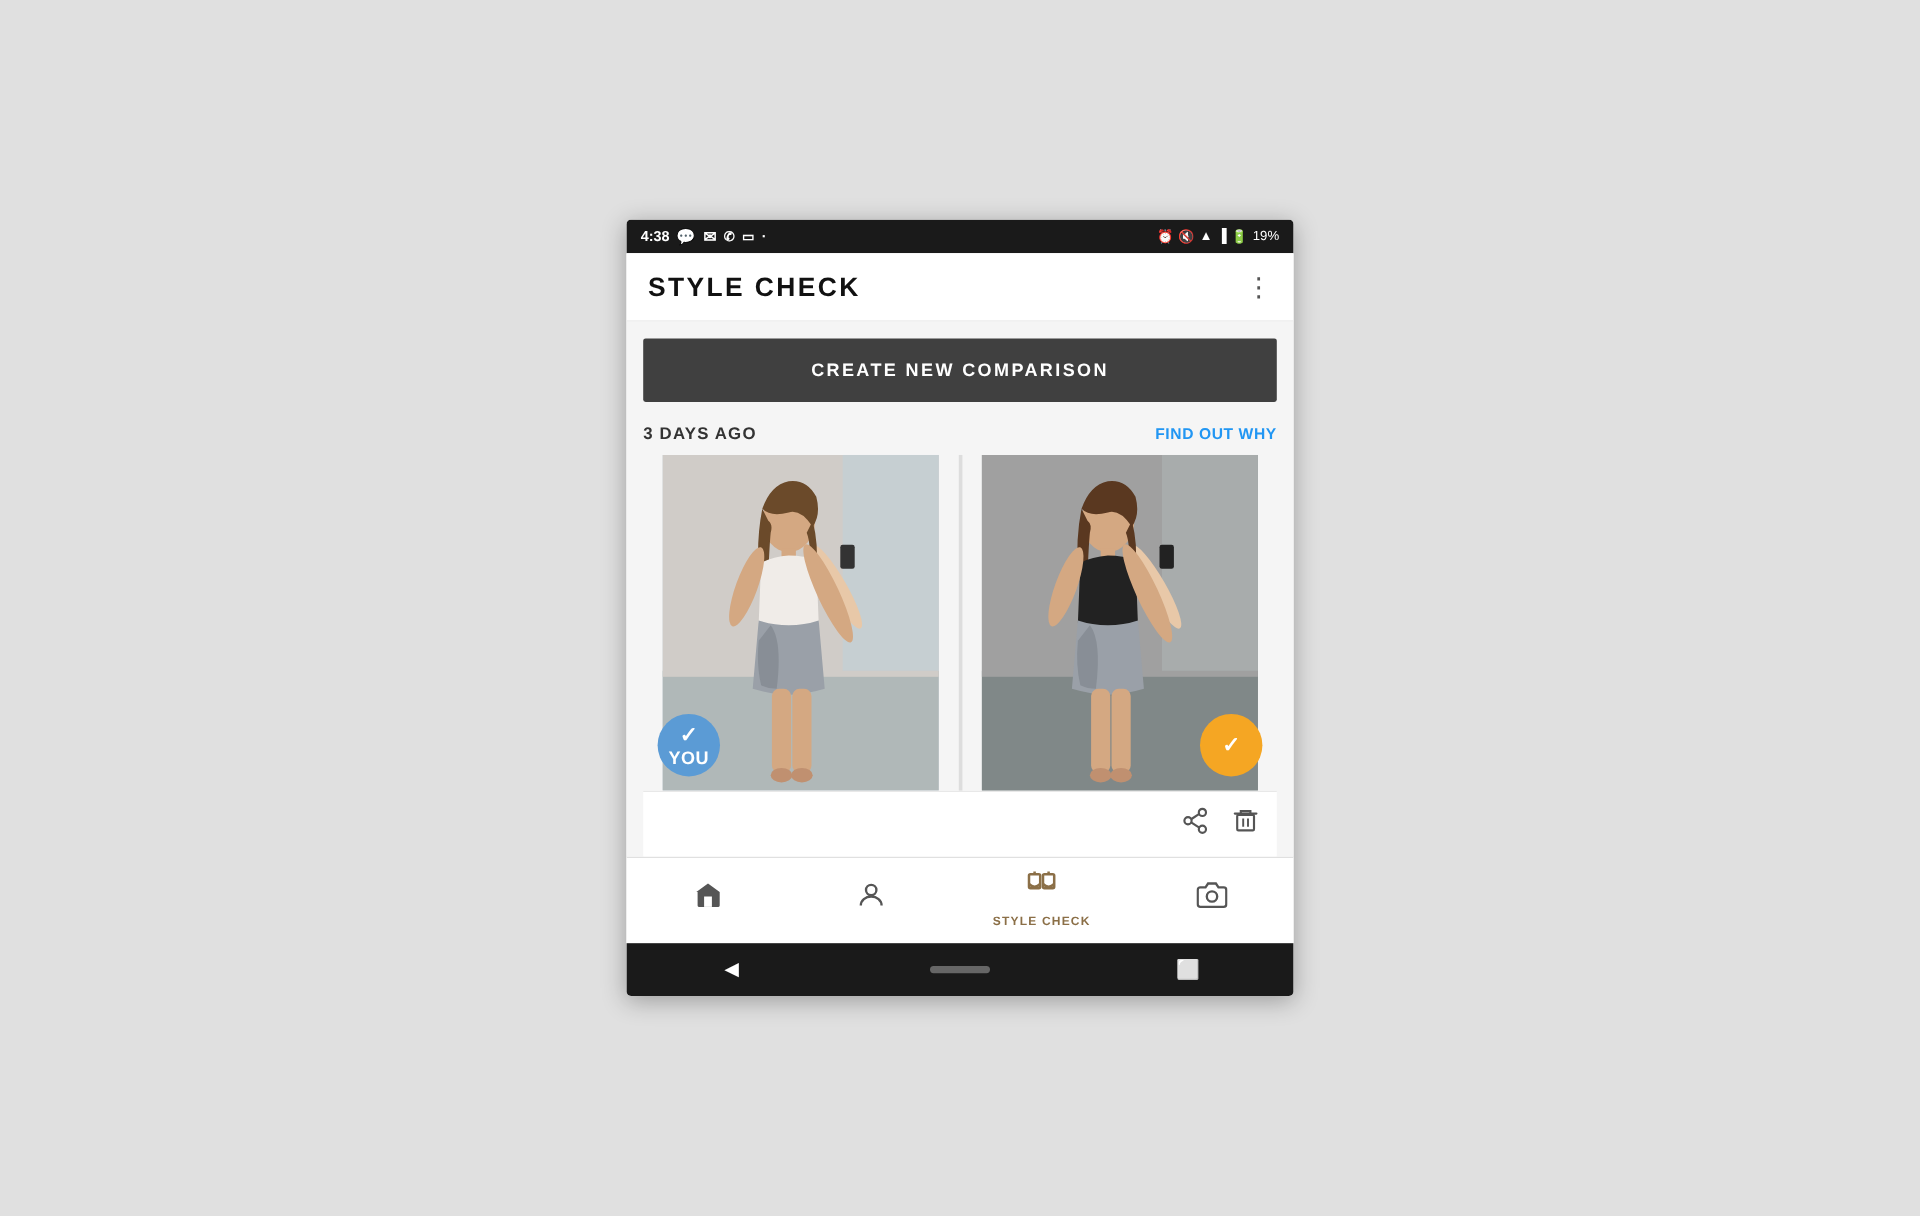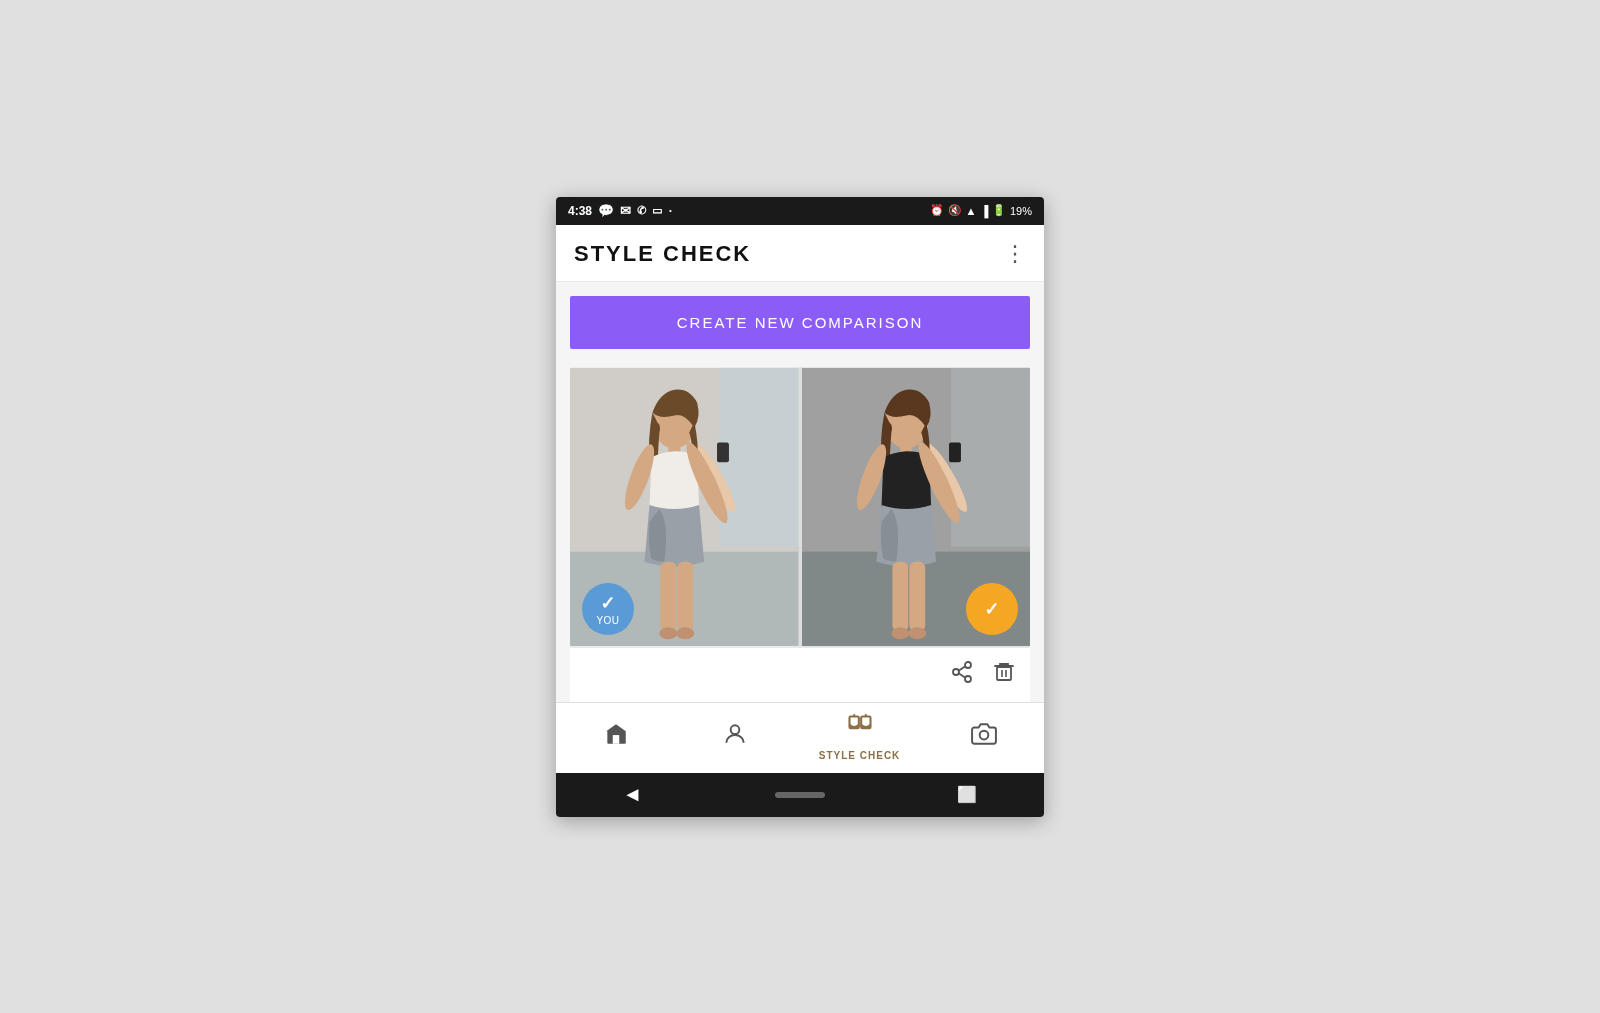--- a/index.html
+++ b/index.html
@@ -6,21 +6,21 @@
     body {
       background: #e0e0e0;
       display: flex;
       justify-content: center;
       align-items: center;
       min-height: 100vh;
       font-family: 'Arial', sans-serif;
     }
 
     .phone-frame {
-      width: 488px;
+      width: 556px;
       background: #fff;
       border-radius: 4px;
       overflow: hidden;
       box-shadow: 0 4px 20px rgba(0,0,0,0.3);
     }
 
     
     .status-bar {
       background: #1a1a1a;
       color: #fff;
@@ -69,24 +69,24 @@
     .main-content {
       background: #f5f5f5;
       padding: 14px 14px 0 14px;
     }
 
     
     .create-btn {
       display: block;
       width: 100%;
       padding: 18px;
-      background: #8b5cf6;
+      background: #404040;
       color: #fff;
       font-size: 15px;
-      font-weight: normal;
+      font-weight: bold;
       letter-spacing: 2px;
       text-align: center;
       border: none;
       cursor: pointer;
       border-radius: 2px;
       margin-bottom: 18px;
     }
 
     
     .comparison-meta {
@@ -145,22 +145,22 @@
     }
     .vote-badge.left-vote {
       left: 12px;
       background: #5B9BD5;
     }
     .vote-badge.right-vote {
       right: 12px;
       background: #F5A623;
     }
     .vote-badge-you {
-      font-size: 10px;
-      font-weight: normal;
+      font-size: 15px;
+      font-weight: bold;
       letter-spacing: 0.5px;
       margin-top: 1px;
     }
 
     
     .action-bar {
       display: flex;
       justify-content: flex-end;
       align-items: center;
       gap: 18px;
@@ -260,20 +260,24 @@
 
   <div class="app-header">
     <span class="app-title">STYLE CHECK</span>
     <span class="more-icon">⋮</span>
   </div>
 
   <div class="main-content">
 
     <button class="create-btn">CREATE NEW COMPARISON</button>
 
+    <div class="comparison-meta">
+      <span class="days-ago">3 DAYS AGO</span>
+      <span class="find-out-why">FIND OUT WHY</span>
+    </div>
 
     <div class="comparison-images">
 
       <div class="comparison-image left">
         <svg class="figure-svg" viewBox="0 0 230 280" xmlns="http://www.w3.org/2000/svg">
 
           <rect width="230" height="280" fill="#c8d0d8"></rect>
           <rect x="0" y="180" width="230" height="100" fill="#b0b8b8"></rect>
 
           <rect x="0" y="0" width="230" height="185" fill="#d0ccc8"></rect>

